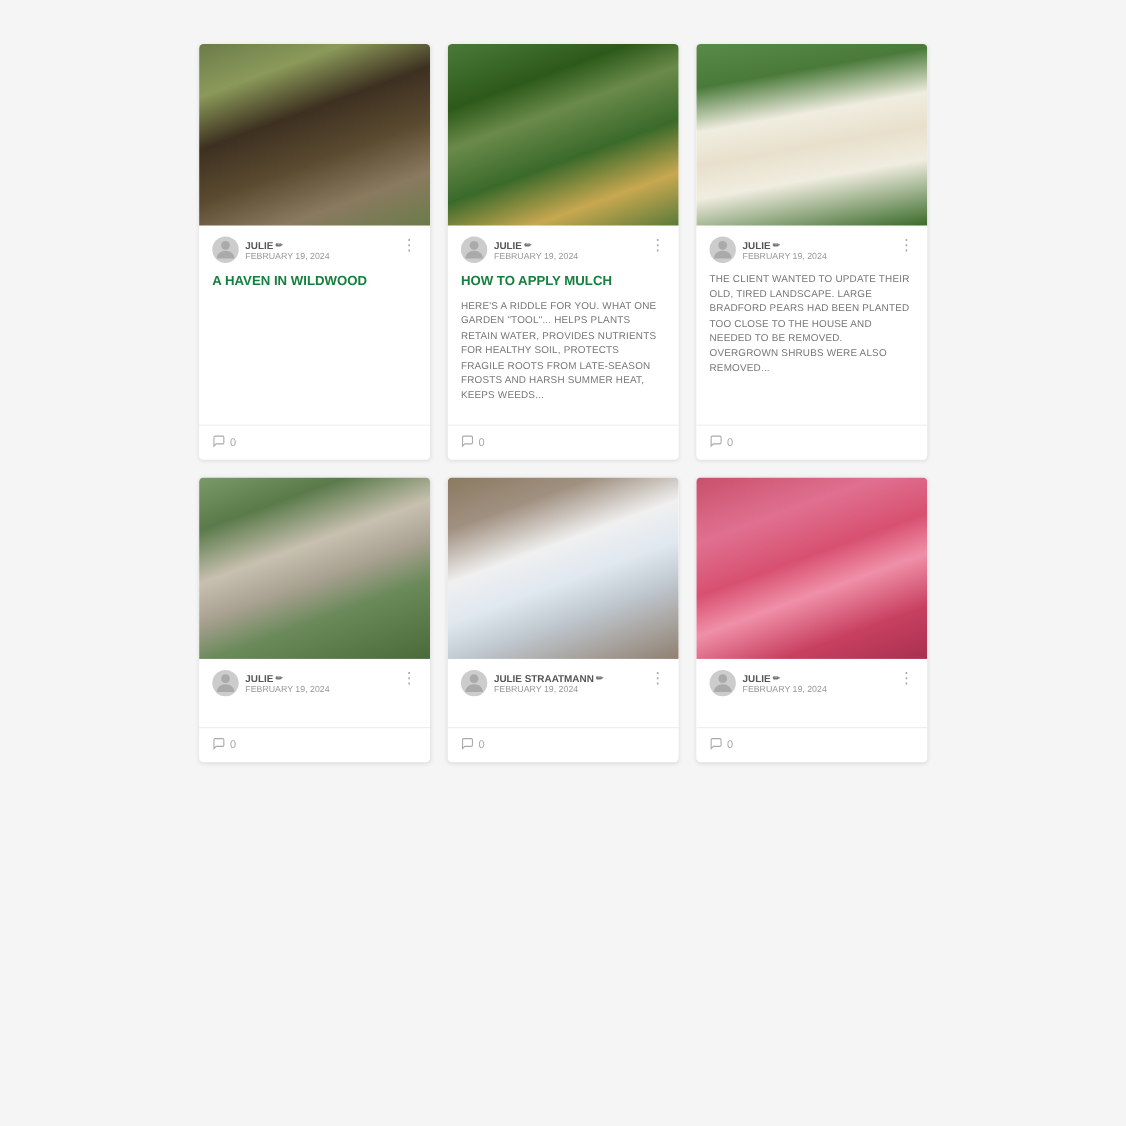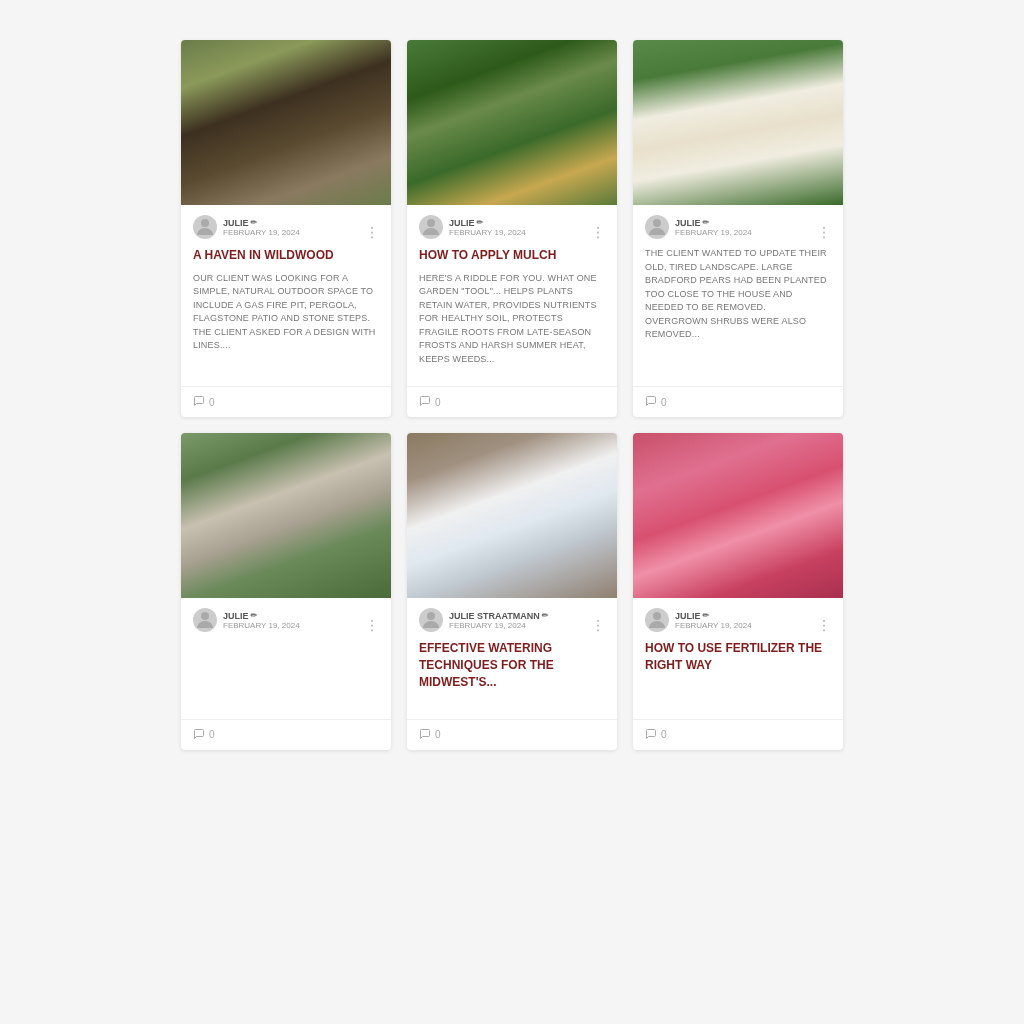--- a/index.html
+++ b/index.html
@@ -33,21 +33,21 @@
       flex-shrink: 0;
     }
     .card-body {
       padding: 10px 12px;
       flex: 1;
       display: flex;
       flex-direction: column;
     }
     .card-meta {
       display: flex;
-      align-items: flex-end;
+      align-items: flex-start;
       justify-content: space-between;
       margin-bottom: 8px;
     }
     .card-meta-left {
       display: flex;
       align-items: center;
       gap: 6px;
     }
     .avatar {
       width: 24px;
@@ -88,21 +88,21 @@
     }
     .more-icon {
       font-size: 14px;
       color: #aaa;
       cursor: pointer;
       line-height: 1;
     }
     .card-title {
       font-size: 12px;
       font-weight: bold;
-      color: #7f1d1d;
+      color: #15803d;
       text-transform: uppercase;
       margin-bottom: 8px;
       line-height: 1.4;
     }
     .card-excerpt {
       font-size: 9px;
       color: #777;
       text-transform: uppercase;
       line-height: 1.5;
       flex: 1;
@@ -163,21 +163,20 @@
           <div class="author-info">
             <span class="author-name">
               JULIE <span class="edit-icon">✏</span>
             </span>
             <span class="post-date">FEBRUARY 19, 2024</span>
           </div>
         </div>
         <span class="more-icon">⋮</span>
       </div>
       <div class="card-title">A HAVEN IN WILDWOOD</div>
-      <div class="card-excerpt">OUR CLIENT WAS LOOKING FOR A SIMPLE, NATURAL OUTDOOR SPACE TO INCLUDE A GAS FIRE PIT, PERGOLA, FLAGSTONE PATIO AND STONE STEPS. THE CLIENT ASKED FOR A DESIGN WITH LINES....</div>
     </div>
     <div class="card-footer">
       <div class="comment-count">
         <span class="comment-icon">
           <svg width="12" height="12" viewBox="0 0 24 24" fill="none" stroke="#aaa" stroke-width="2">
               <path d="M21 15a2 2 0 0 1-2 2H7l-4 4V5a2 2 0 0 1 2-2h14a2 2 0 0 1 2 2z"></path>
             </svg>
         </span>
         <span>0</span>
       </div>
@@ -295,21 +294,20 @@
           </div>
           <div class="author-info">
             <span class="author-name">
               JULIE STRAATMANN <span class="edit-icon">✏</span>
             </span>
             <span class="post-date">FEBRUARY 19, 2024</span>
           </div>
         </div>
         <span class="more-icon">⋮</span>
       </div>
-      <div class="card-title">EFFECTIVE WATERING TECHNIQUES FOR THE MIDWEST'S...</div>
     </div>
     <div class="card-footer">
       <div class="comment-count">
         <span class="comment-icon">
           <svg width="12" height="12" viewBox="0 0 24 24" fill="none" stroke="#aaa" stroke-width="2">
               <path d="M21 15a2 2 0 0 1-2 2H7l-4 4V5a2 2 0 0 1 2-2h14a2 2 0 0 1 2 2z"></path>
             </svg>
         </span>
         <span>0</span>
       </div>
@@ -328,21 +326,20 @@
           </div>
           <div class="author-info">
             <span class="author-name">
               JULIE <span class="edit-icon">✏</span>
             </span>
             <span class="post-date">FEBRUARY 19, 2024</span>
           </div>
         </div>
         <span class="more-icon">⋮</span>
       </div>
-      <div class="card-title">HOW TO USE FERTILIZER THE RIGHT WAY</div>
     </div>
     <div class="card-footer">
       <div class="comment-count">
         <span class="comment-icon">
           <svg width="12" height="12" viewBox="0 0 24 24" fill="none" stroke="#aaa" stroke-width="2">
               <path d="M21 15a2 2 0 0 1-2 2H7l-4 4V5a2 2 0 0 1 2-2h14a2 2 0 0 1 2 2z"></path>
             </svg>
         </span>
         <span>0</span>
       </div>

